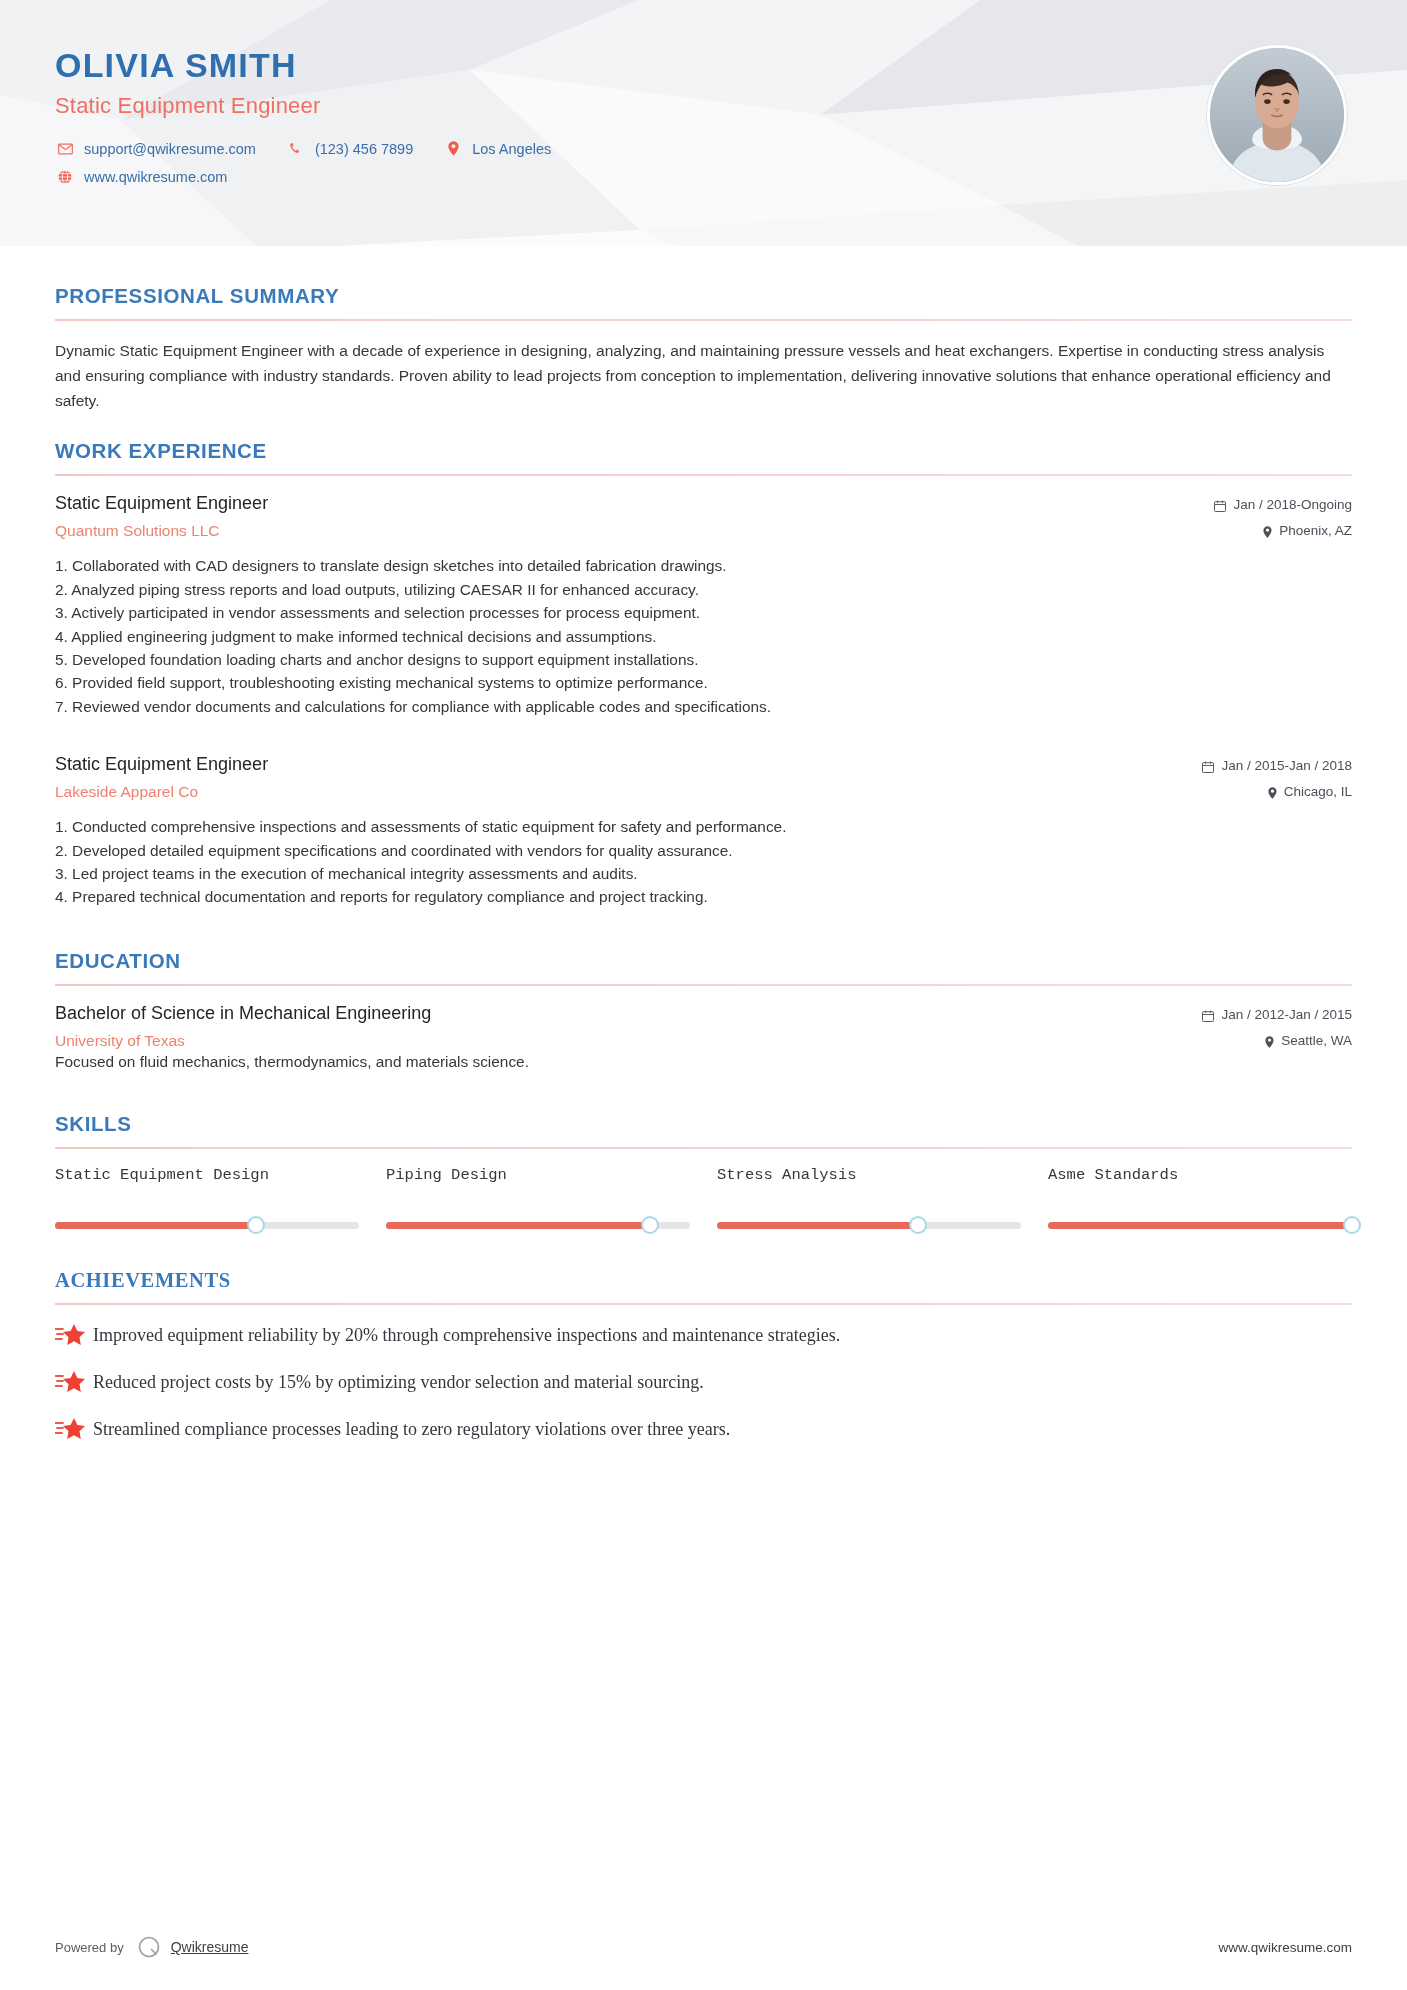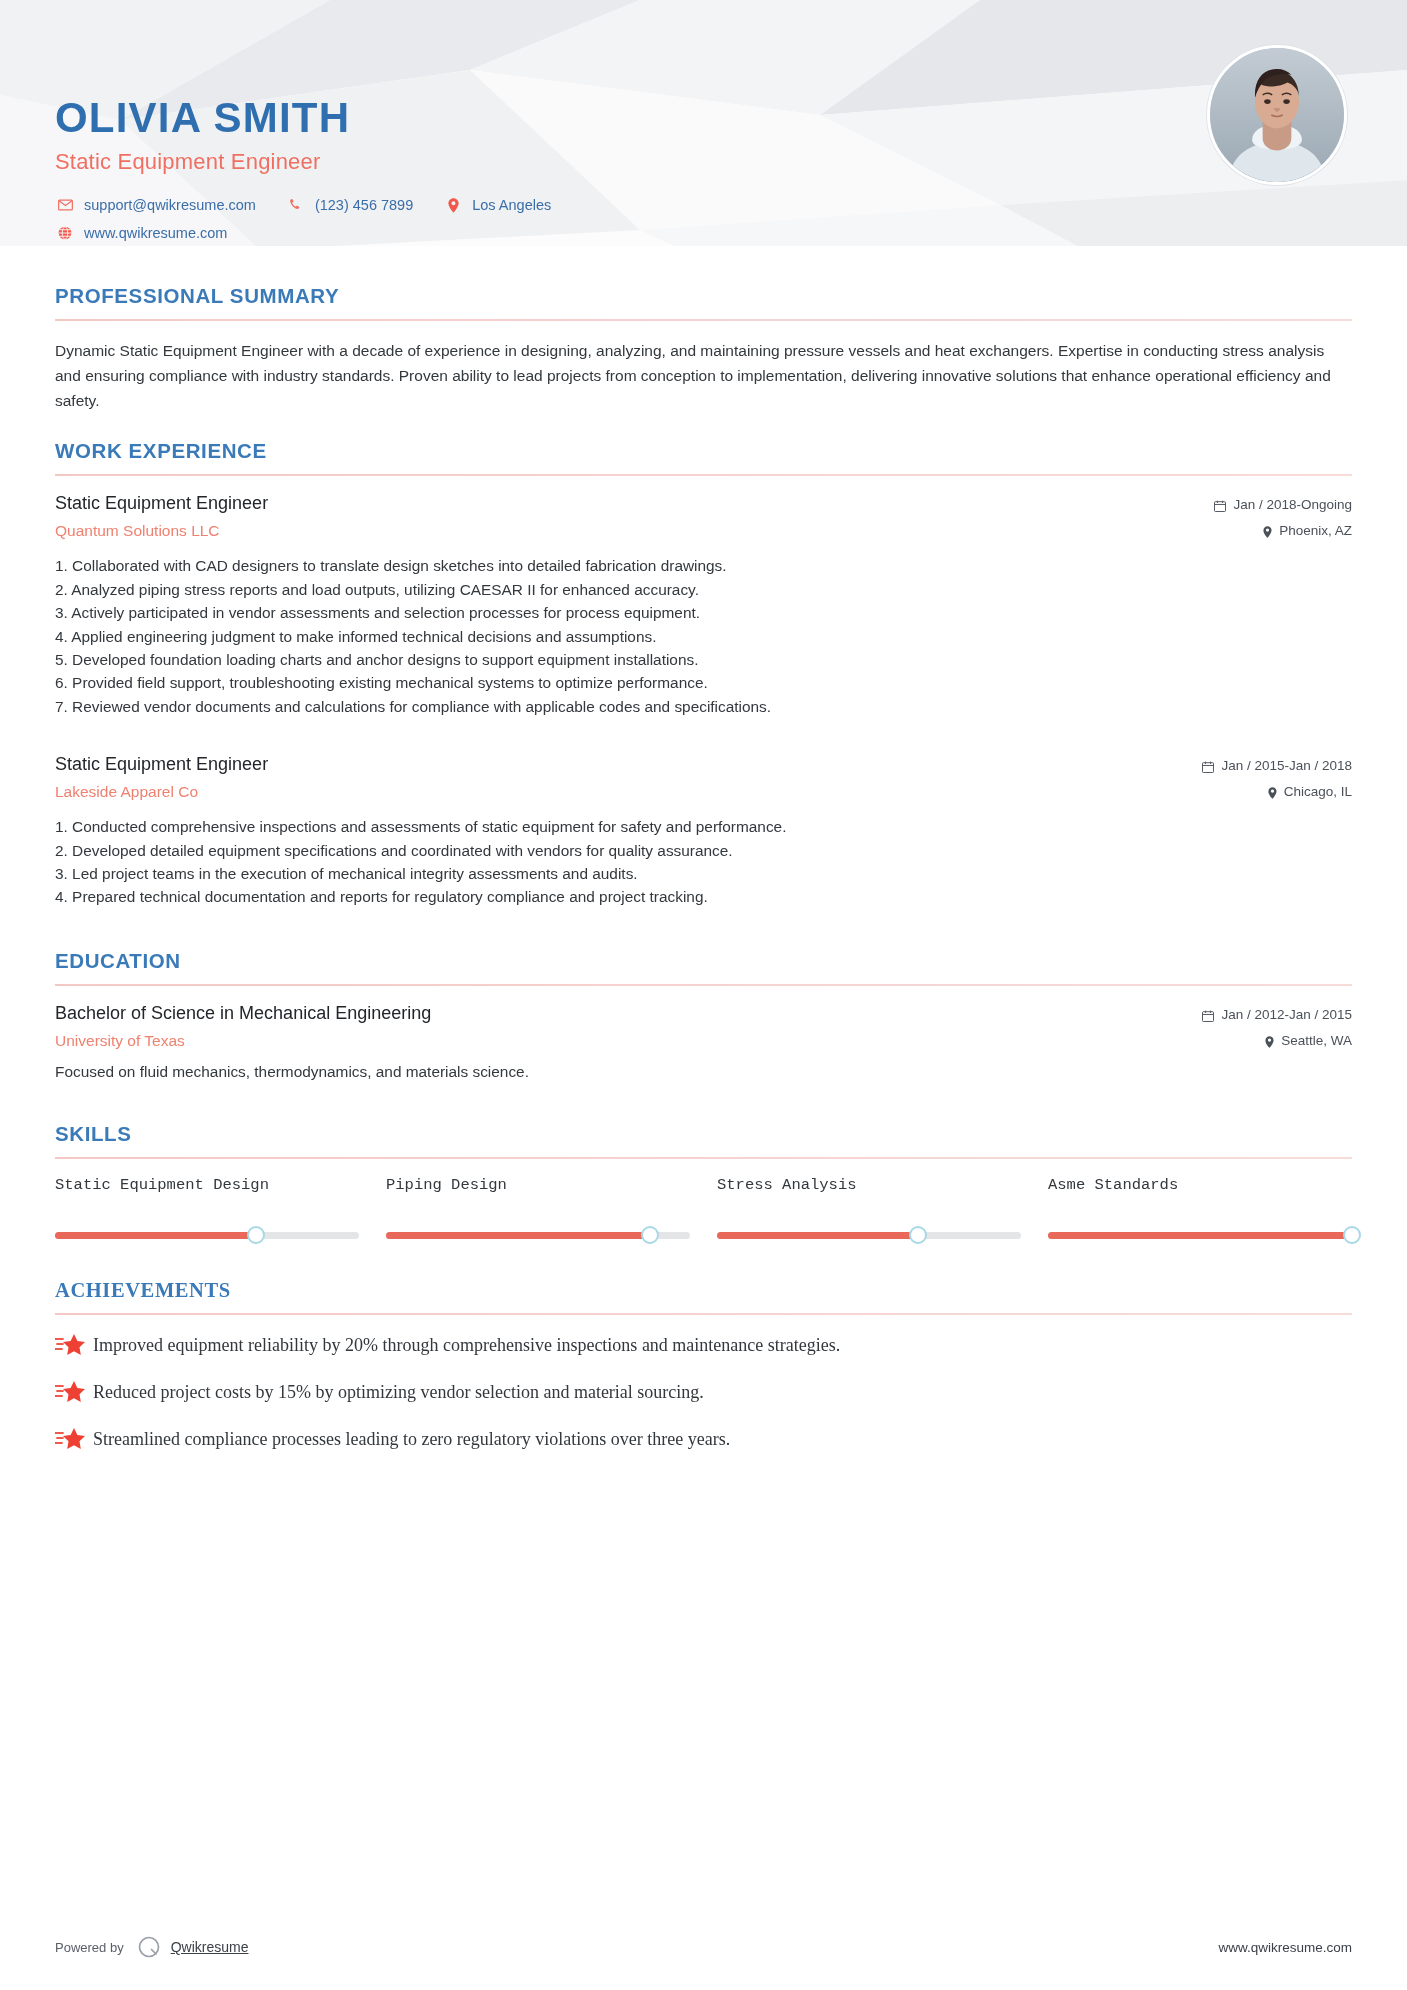--- a/index.html
+++ b/index.html
@@ -16,26 +16,25 @@
   .header {
     position:relative;
     height:258px;
     background:#fbfbfc;
     overflow:hidden;
   }
   .header svg.facets { position:absolute; inset:0; width:100%; height:100%; }
   .header-inner { position:relative; z-index:3; padding:48px 55px 0 55px; }
 
   .name {
-    font-size:42px;
+    font-size:34px;
     font-weight:bold;
     letter-spacing:1.2px;
     color:#2f6fb0;
     line-height:1.05;
-    margin-top:48px;
   }
   .role {
     margin-top:9px;
     font-size:22px;
     color:#ef7062;
     font-weight:400;
     letter-spacing:.2px;
   }
   .contact-rows { margin-top:22px; }
   .contact-row { display:flex; align-items:center; gap:0px; margin-bottom:12px; }
@@ -82,21 +81,21 @@
   .entry-head { display:flex; justify-content:space-between; align-items:flex-start; }
   .entry-left { flex:1 1 auto; }
   .entry-title { font-size:18px; color:#22262b; font-weight:500; }
   .entry-org { font-size:15.5px; color:#ef8170; margin-top:8px; }
   .entry-right { flex:0 0 auto; text-align:right; padding-top:4px; }
   .meta { display:flex; align-items:flex-end; justify-content:flex-end; font-size:13.5px; color:#4b5159; }
   .meta + .meta { margin-top:11px; }
   .meta .ico { margin-right:7px; display:inline-flex; color:#4b5159; }
   .bullets { margin-top:14px; }
   .bullet { font-size:15.4px; line-height:1.52; color:#33383d; }
-  .entry-desc { font-size:15.4px; line-height:1.55; color:#33383d; margin-top:10px; }
+  .entry-desc { font-size:15.4px; line-height:1.55; color:#33383d; }
   .entry-gap { height:30px; }
 
   
   .skills-grid { display:grid; grid-template-columns:repeat(4,1fr); column-gap:27px; }
   .skill-name { font-size:15.5px; color:#33383d; margin-bottom:38px;font-family:Liberation Mono, monospace; }
   .bar-wrap { position:relative; height:7px; }
   .bar-bg { position:absolute; left:0; right:0; top:0; height:7px; background:#e4e5e7; border-radius:4px; }
   .bar-fill { position:absolute; left:0; top:0; height:7px; background:#e8685a; border-radius:4px; }
   .bar-knob {
     position:absolute; top:-5.5px;

